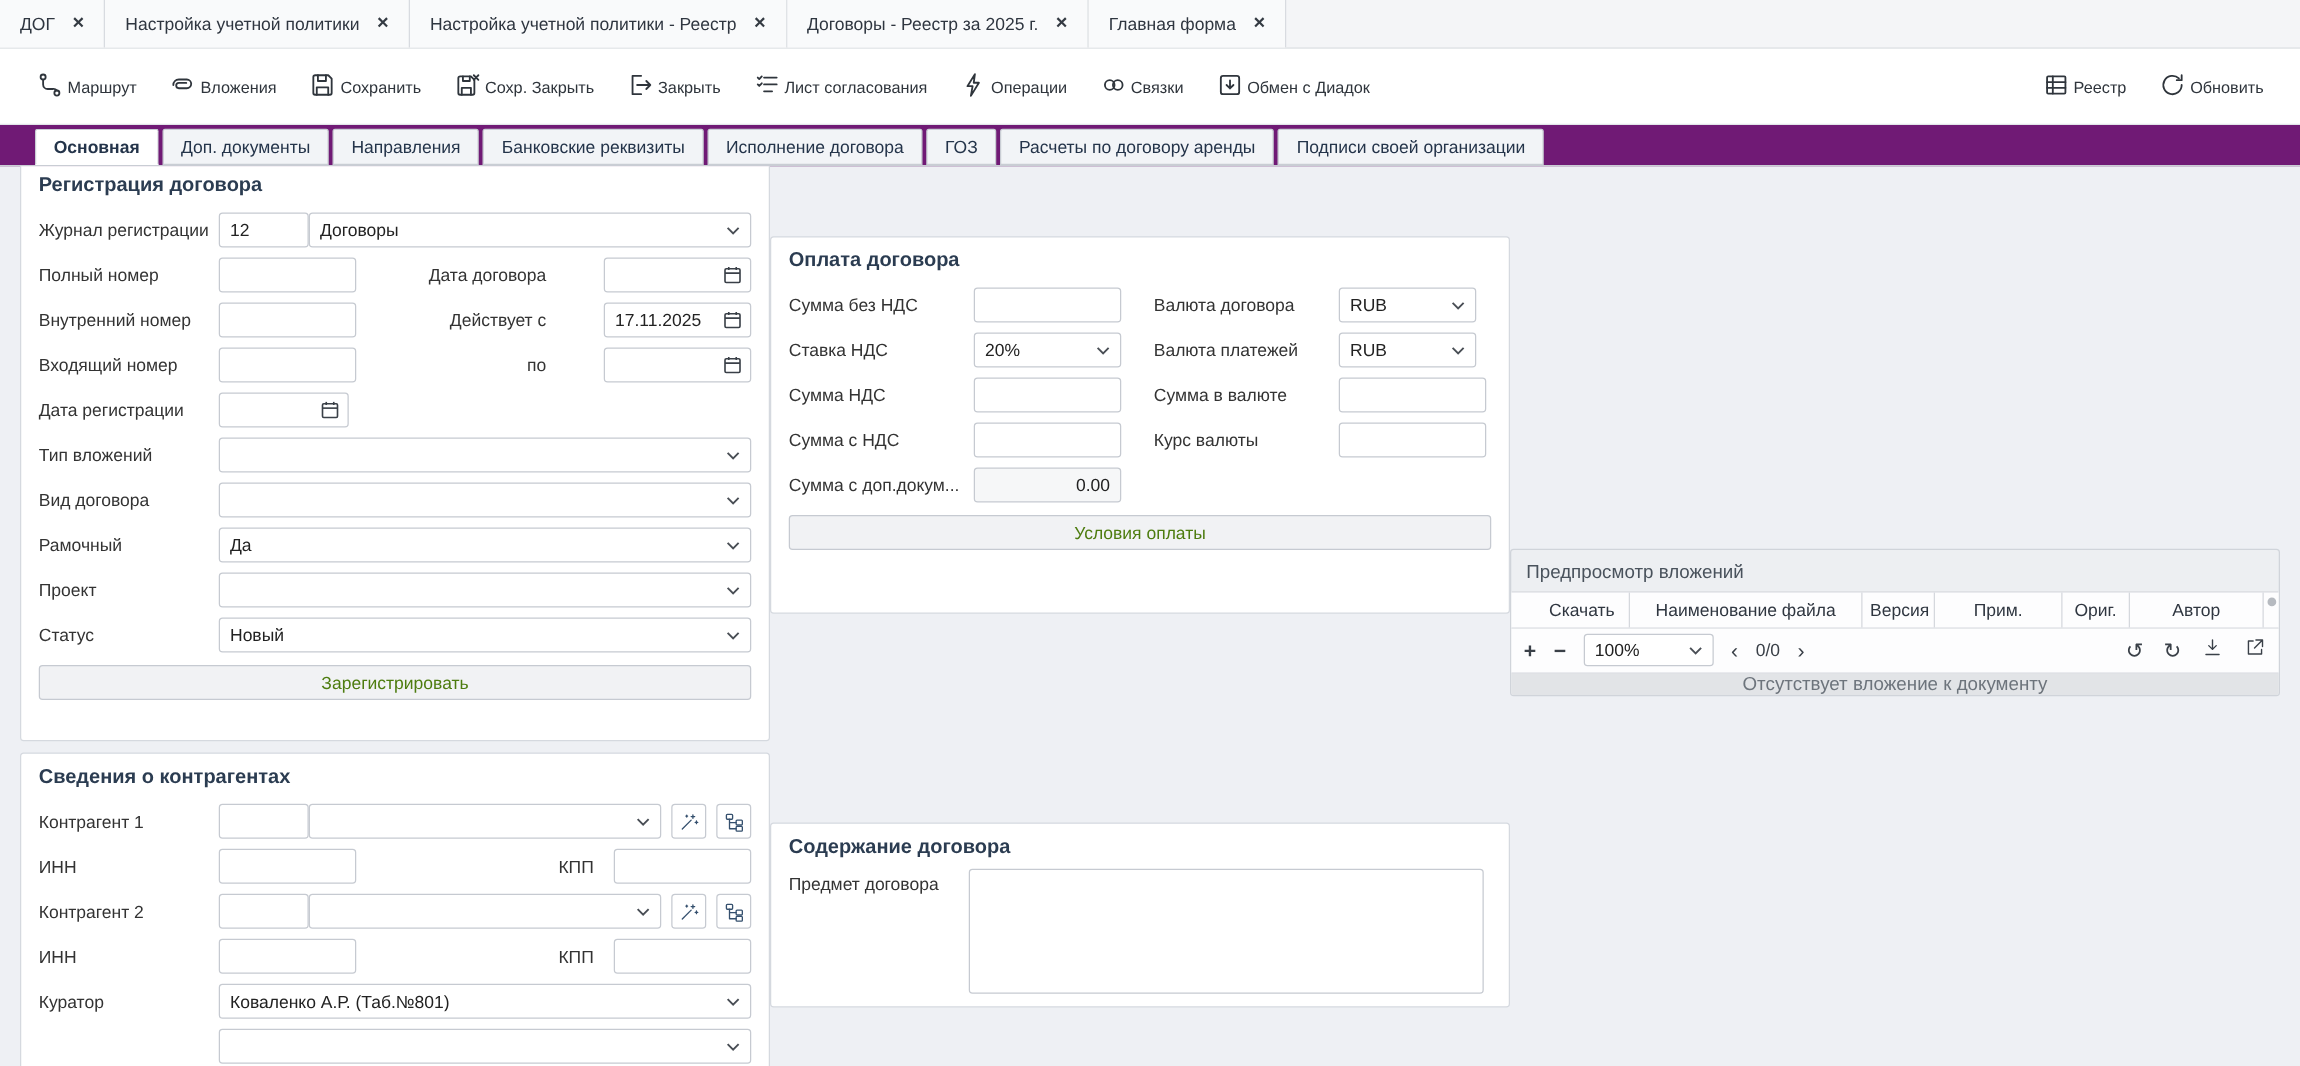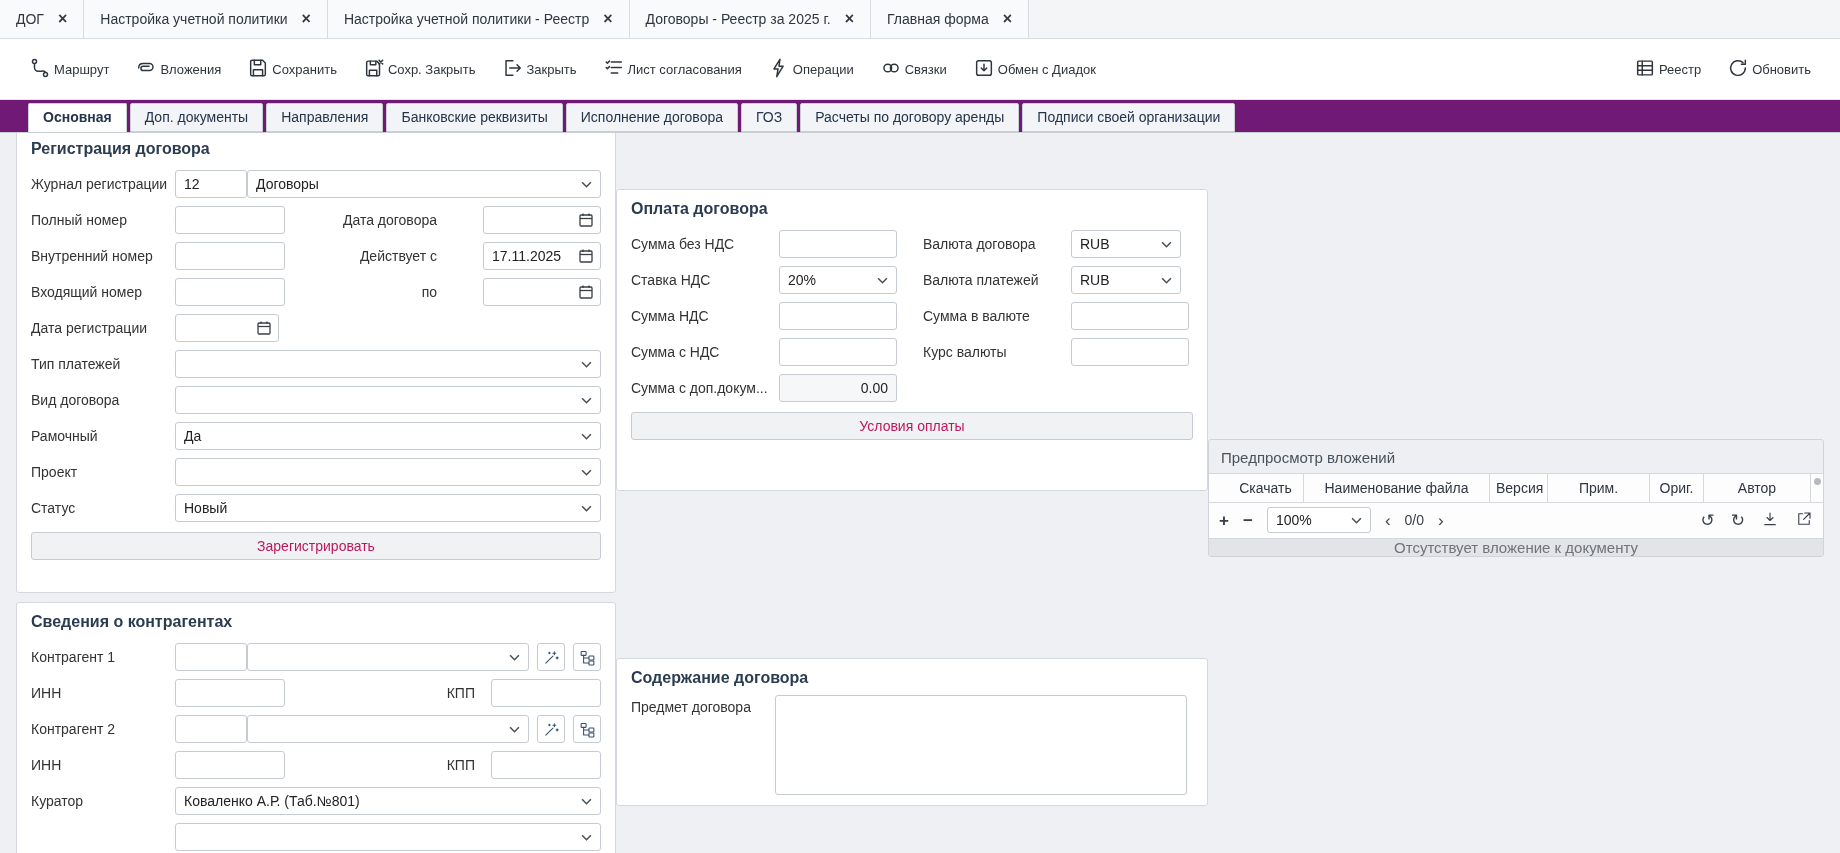--- a/index.html
+++ b/index.html
@@ -54,21 +54,21 @@
     display: flex; align-items: center; padding: 0 8px; font-size: 14px; color: #222; cursor: pointer; }
   .sel .sel-text { flex: 1; white-space: nowrap; overflow: hidden; }
   .sel svg.chev { width: 11px; height: 7px; stroke: #4a4f56; fill: none; stroke-width: 1.4; flex-shrink: 0; margin-left: 6px; }
   .sel.full { flex: 1; }
   .datebox { height: 28px; width: 118px; border: 1px solid #c6cad1; border-radius: 3px; background: #fff;
     display: flex; align-items: center; padding: 0 6px 0 8px; font-size: 14px; color: #222; }
   .datebox .dval { flex: 1; }
   .datebox svg { width: 16px; height: 16px; stroke: #3a4048; fill: none; stroke-width: 1.3; flex-shrink: 0; }
   .mid-label { margin-left: auto; margin-right: 46px; font-size: 14px; color: #333; }
   .btn { height: 28px; width: 100%; background: #f1f2f4; border: 1px solid #c6cad1; border-radius: 3px;
-    font-family: inherit; font-size: 14px; color: #be185d; cursor: pointer; }
+    font-family: inherit; font-size: 14px; color: #4d7c0f; cursor: pointer; }
   .iconbtn { width: 28px; height: 28px; border: 1px solid #c6cad1; border-radius: 3px; background: #fff;
     display: flex; align-items: center; justify-content: center; margin-left: 8px; cursor: pointer; flex-shrink: 0; }
   .iconbtn svg { width: 17px; height: 17px; stroke: #35506e; fill: none; stroke-width: 1.5;
     stroke-linecap: round; stroke-linejoin: round; }
   .gap16 { width: 16px; flex-shrink: 0; }
 
   
   .pay-grid { display: grid; grid-template-columns: 1fr 1fr; column-gap: 22px; }
   .prow { display: flex; align-items: center; height: 36px; }
   .prow > label { width: 148px; flex-shrink: 0; font-size: 14px; color: #333; }
@@ -331,21 +331,21 @@
                 <rect x="2" y="3" width="12" height="11" rx="1"></rect>
                 <line x1="2" y1="6.5" x2="14" y2="6.5"></line>
                 <line x1="5" y1="1.5" x2="5" y2="4"></line>
                 <line x1="11" y1="1.5" x2="11" y2="4"></line>
               </svg>
           </div>
         </div>
       </div>
 
       <div class="frow">
-        <label>Тип платежей</label>
+        <label>Тип вложений</label>
         <div class="ctrl">
           <div class="sel full">
             <span class="sel-text"></span>
             <svg class="chev" viewBox="0 0 10 6">
                 <polyline points="1,1 5,5 9,1"></polyline>
               </svg>
           </div>
         </div>
       </div>
 

